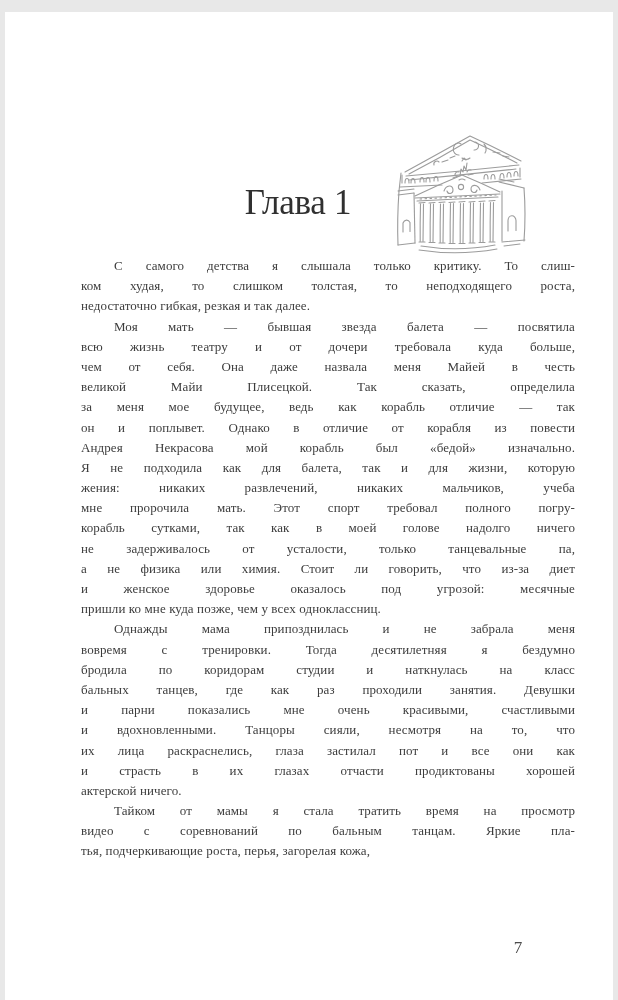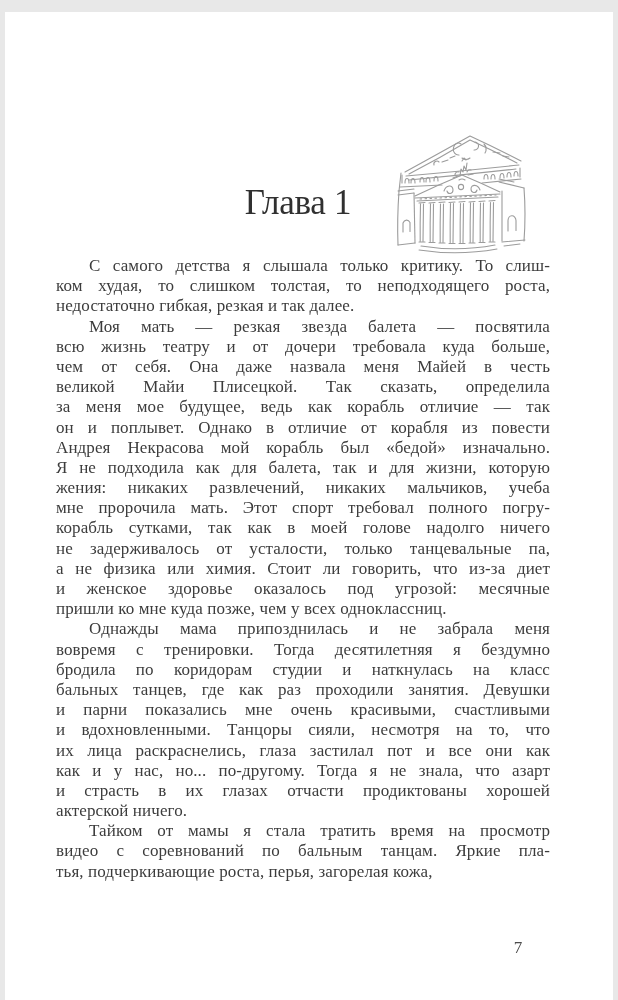--- a/index.html
+++ b/index.html
@@ -31,23 +31,23 @@
   .illustration svg { display:block; width:100%; height:100%; }
   .illustration path, .illustration circle {
     fill:none;
     stroke:var(--sketch,#9c9c9c);
     stroke-width:1.1;
     stroke-linecap:round;
     stroke-linejoin:round;
   }
   .body-text {
     position:absolute;
-    left:51px; top:244px; width:494px;
+    left:76px; top:244px; width:494px;
     color:var(--text,#3c3c3c);
-    font-size:17px;
+    font-size:13px;
     line-height:20.2px;
     letter-spacing:0.1px;
   }
   .body-line {
     text-align:justify;
     text-align-last:justify;
     white-space:normal;
     height:20.2px;
     overflow:visible;
   }
@@ -147,21 +147,21 @@
       <path d="M 25,117 Q 62,123 99,116"></path>
       <path d="M 23,121 Q 62,127 101,120"></path>
       <path d="M 108,117 l 16,-2"></path>
     </svg>
   </div>
 
   <div class="body-text">
       <div class="body-line first">С самого детства я слышала только критику. То слиш-</div>
       <div class="body-line">ком худая, то слишком толстая, то неподходящего роста,</div>
       <div class="body-line last">недостаточно гибкая, резкая и так далее.</div>
-      <div class="body-line first">Моя мать — резкая звезда балета — посвятила</div>
+      <div class="body-line first">Моя мать — бывшая звезда балета — посвятила</div>
       <div class="body-line">всю жизнь театру и от дочери требовала куда больше,</div>
       <div class="body-line">чем от себя. Она даже назвала меня Майей в честь</div>
       <div class="body-line">великой Майи Плисецкой. Так сказать, определила</div>
       <div class="body-line">за меня мое будущее, ведь как корабль отличие — так</div>
       <div class="body-line">он и поплывет. Однако в отличие от корабля из повести</div>
       <div class="body-line">Андрея Некрасова мой корабль был «бедой» изначально.</div>
       <div class="body-line">Я не подходила как для балета, так и для жизни, которую</div>
       <div class="body-line">жения: никаких развлечений, никаких мальчиков, учеба</div>
       <div class="body-line">мне пророчила мать. Этот спорт требовал полного погру-</div>
       <div class="body-line">корабль сутками, так как в моей голове надолго ничего</div>
@@ -169,21 +169,20 @@
       <div class="body-line">а не физика или химия. Стоит ли говорить, что из-за диет</div>
       <div class="body-line">и женское здоровье оказалось под угрозой: месячные</div>
       <div class="body-line last">пришли ко мне куда позже, чем у всех одноклассниц.</div>
       <div class="body-line first">Однажды мама припозднилась и не забрала меня</div>
       <div class="body-line">вовремя с тренировки. Тогда десятилетняя я бездумно</div>
       <div class="body-line">бродила по коридорам студии и наткнулась на класс</div>
       <div class="body-line">бальных танцев, где как раз проходили занятия. Девушки</div>
       <div class="body-line">и парни показались мне очень красивыми, счастливыми</div>
       <div class="body-line">и вдохновленными. Танцоры сияли, несмотря на то, что</div>
       <div class="body-line">их лица раскраснелись, глаза застилал пот и все они как</div>
-      <div class="body-line">как и у нас, но... по-другому. Тогда я не знала, что азарт</div>
       <div class="body-line">и страсть в их глазах отчасти продиктованы хорошей</div>
       <div class="body-line last">актерской ничего.</div>
       <div class="body-line first">Тайком от мамы я стала тратить время на просмотр</div>
       <div class="body-line">видео с соревнований по бальным танцам. Яркие пла-</div>
       <div class="body-line last">тья, подчеркивающие роста, перья, загорелая кожа,</div>
     </div>
 
   <div class="page-number">7</div>
 
 </div>

